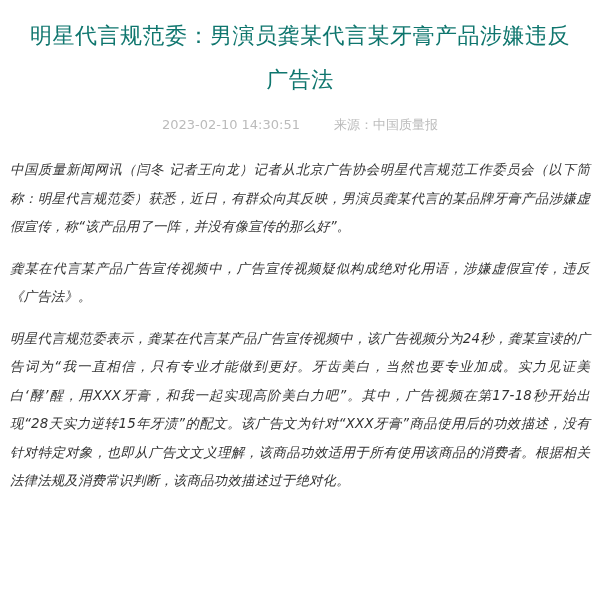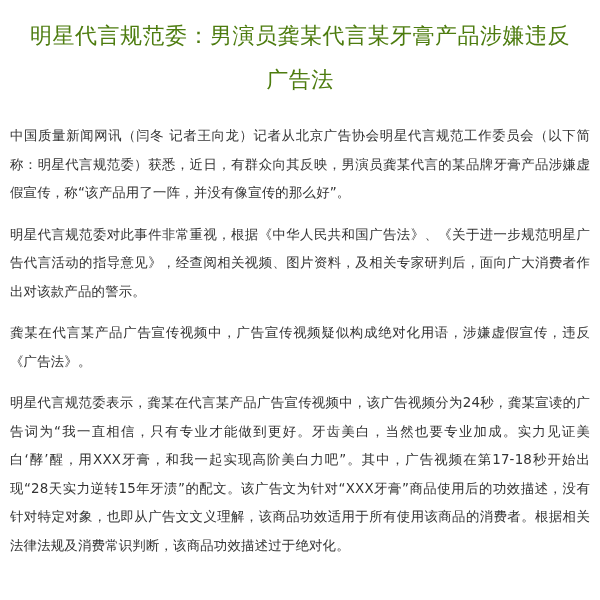--- a/index.html
+++ b/index.html
@@ -1,36 +1,39 @@
 <!DOCTYPE html>
 <html><head>
 <meta charset="utf-8">
 <style>
   html, body { margin: 0; padding: 0; background: #ffffff; }
   body { width: 600px; height: 600px; overflow: hidden; font-family: "DejaVu Sans", "Liberation Sans", sans-serif; }
   .article { padding: 0 10px; box-sizing: border-box; width: 600px; }
   .title {
     margin: 14px 0 0 0; padding: 0 20px;
     font-size: 22px; line-height: 44px; font-weight: normal;
-    color: #4d7c0f; text-align: center; letter-spacing: 0.5px;
+    color: #0f766e; text-align: center; letter-spacing: 0.5px;
   }
   .meta {
     margin-top: 12px; text-align: center; font-size: 13px; color: #bbbbbb; height: 22px; line-height: 22px;
   }
   .meta .source { margin-left: 30px; }
   .body { margin-top: 20px; }
   .para {
     margin: 0 0 13px 0; font-size: 13.4px; line-height: 28.5px; color: #333333;
-    text-align: justify; letter-spacing: 0.2px;
+    text-align: justify; letter-spacing: 0.2px; font-style: italic;
   }
 </style>
 </head>
 <body>
 
 <div class="article">
   <h1 class="title">明星代言规范委：男演员龚某代言某牙膏产品涉嫌违反广告法</h1>
+  <div class="meta">
+    <span>2023-02-10 14:30:51</span>
+    <span class="source"><span>来源：</span><span>中国质量报</span></span>
+  </div>
   <div class="body">
     <p class="para">中国质量新闻网讯（闫冬 记者王向龙）记者从北京广告协会明星代言规范工作委员会（以下简称：明星代言规范委）获悉，近日，有群众向其反映，男演员龚某代言的某品牌牙膏产品涉嫌虚假宣传，称“该产品用了一阵，并没有像宣传的那么好”。</p>
-    <p class="para">明星代言规范委对此事件非常重视，根据《中华人民共和国广告法》、《关于进一步规范明星广告代言活动的指导意见》，经查阅相关视频、图片资料，及相关专家研判后，面向广大消费者作出对该款产品的警示。</p>
     <p class="para">龚某在代言某产品广告宣传视频中，广告宣传视频疑似构成绝对化用语，涉嫌虚假宣传，违反《广告法》。</p>
     <p class="para">明星代言规范委表示，龚某在代言某产品广告宣传视频中，该广告视频分为24秒，龚某宣读的广告词为“我一直相信，只有专业才能做到更好。牙齿美白，当然也要专业加成。实力见证美白‘酵’醒，用XXX牙膏，和我一起实现高阶美白力吧”。其中，广告视频在第17-18秒开始出现“28天实力逆转15年牙渍”的配文。该广告文为针对“XXX牙膏”商品使用后的功效描述，没有针对特定对象，也即从广告文文义理解，该商品功效适用于所有使用该商品的消费者。根据相关法律法规及消费常识判断，该商品功效描述过于绝对化。</p>
   </div>
 </div>
 
 </body></html>

